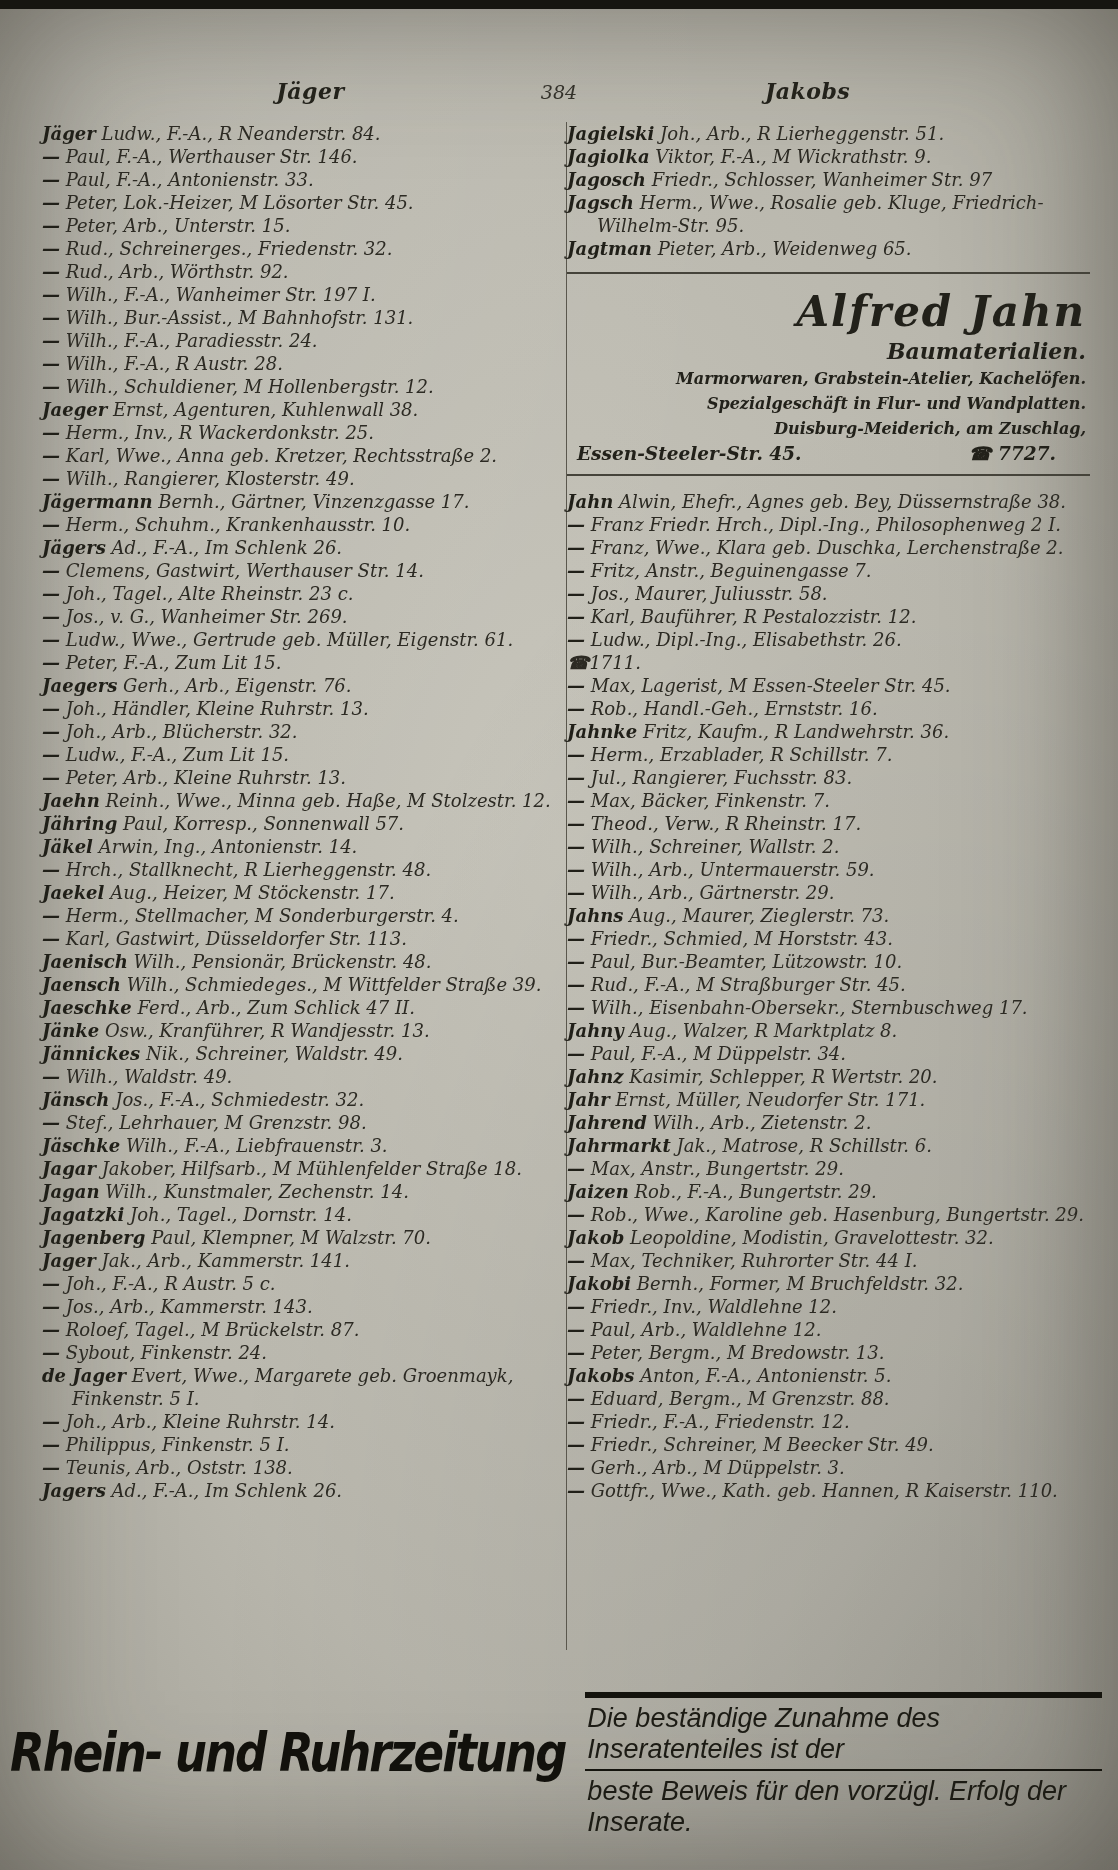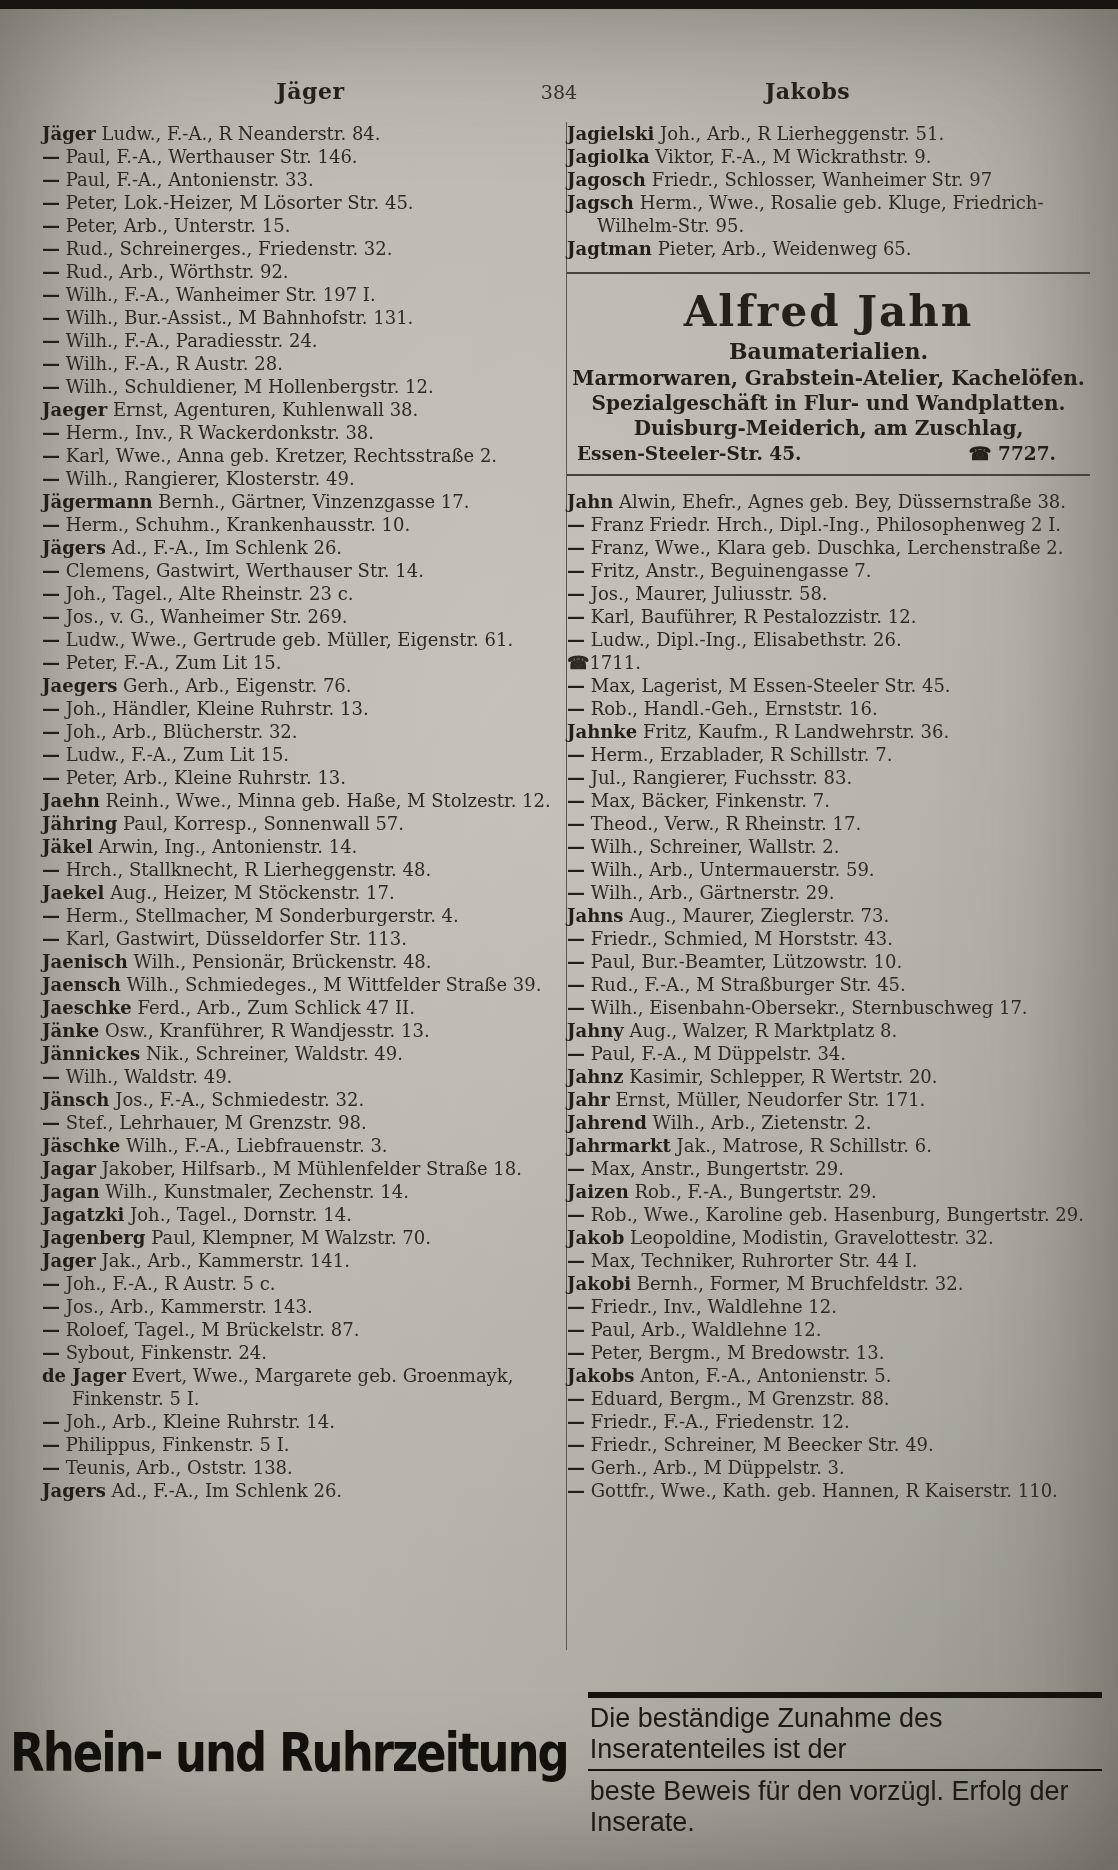--- a/index.html
+++ b/index.html
@@ -12,20 +12,21 @@
     position:relative;
     width:1118px; height:1870px;
     display:flex; flex-direction:column;
     overflow:hidden;
     color:#2b2922;
     background:
       radial-gradient(ellipse at 18% 8%, rgba(255,255,255,.07), transparent 42%),
       radial-gradient(ellipse at 85% 92%, rgba(0,0,0,.10), transparent 55%),
       radial-gradient(ellipse at 50% 45%, #c6c4ba 0%, #b9b7ad 60%, #a3a197 100%);
     box-shadow: inset 0 0 150px rgba(52,50,42,.55);
+    font-style: italic;
   }
   .top-edge { height:9px; background:#161510; flex:0 0 auto; }
 
   .running-head {
     display:grid; grid-template-columns:1fr auto 1fr;
     align-items:baseline;
     padding:36px 120px 8px 120px;
     flex:0 0 auto;
   }
   .guide { font-weight:bold; font-size:22px; color:#23221b; text-align:center; letter-spacing:.5px; }
@@ -47,26 +48,26 @@
     color:#2c2a23;
   }
   .entry .head { font-weight:bold; color:#201f18; }
   .phone-glyph { font-weight:bold; }
 
   .ad-box {
     border-top:2px solid #45433a;
     border-bottom:2px solid #45433a;
     margin:12px 0 14px 0;
     padding:14px 4px 10px 4px;
-    text-align:center;
+    text-align:right;
     color:#22211a;
   }
   .ad-title { font-size:42px; font-weight:bold; letter-spacing:2px; line-height:48px; }
   .ad-sub   { font-size:22px; font-weight:bold; line-height:30px; }
-  .ad-line  { font-size:20px; font-weight:bold; line-height:25px; }
+  .ad-line  { font-size:16px; font-weight:bold; line-height:25px; }
   .ad-addr-row {
     display:flex; justify-content:space-between; align-items:baseline;
     padding:2px 30px 0 6px;
     font-size:18.5px; font-weight:bold;
   }
   .ad-phone { font-weight:bold; }
 
   .footer-ad {
     flex:0 0 auto;
     display:flex; align-items:center; gap:20px;
@@ -122,21 +123,21 @@
         <div class="entry"><span class="head">—</span> <span class="phone-glyph"></span><span class="etext">Wilh., Bur.-Assist., M Bahnhofstr. 131.</span></div>
 
         <div class="entry"><span class="head">—</span> <span class="phone-glyph"></span><span class="etext">Wilh., F.-A., Paradiesstr. 24.</span></div>
 
         <div class="entry"><span class="head">—</span> <span class="phone-glyph"></span><span class="etext">Wilh., F.-A., R Austr. 28.</span></div>
 
         <div class="entry"><span class="head">—</span> <span class="phone-glyph"></span><span class="etext">Wilh., Schuldiener, M Hollenbergstr. 12.</span></div>
 
         <div class="entry"><span class="head">Jaeger</span> <span class="phone-glyph"></span><span class="etext">Ernst, Agenturen, Kuhlenwall 38.</span></div>
 
-        <div class="entry"><span class="head">—</span> <span class="phone-glyph"></span><span class="etext">Herm., Inv., R Wackerdonkstr. 38.</span></div>
+        <div class="entry"><span class="head">—</span> <span class="phone-glyph"></span><span class="etext">Herm., Inv., R Wackerdonkstr. 25.</span></div>
 
         <div class="entry"><span class="head">—</span> <span class="phone-glyph"></span><span class="etext">Karl, Wwe., Anna geb. Kretzer, Rechtsstraße 2.</span></div>
 
         <div class="entry"><span class="head">—</span> <span class="phone-glyph"></span><span class="etext">Wilh., Rangierer, Klosterstr. 49.</span></div>
 
         <div class="entry"><span class="head">Jägermann</span> <span class="phone-glyph"></span><span class="etext">Bernh., Gärtner, Vinzenzgasse 17.</span></div>
 
         <div class="entry"><span class="head">—</span> <span class="phone-glyph"></span><span class="etext">Herm., Schuhm., Krankenhausstr. 10.</span></div>
 
         <div class="entry"><span class="head">Jägers</span> <span class="phone-glyph"></span><span class="etext">Ad., F.-A., Im Schlenk 26.</span></div>

